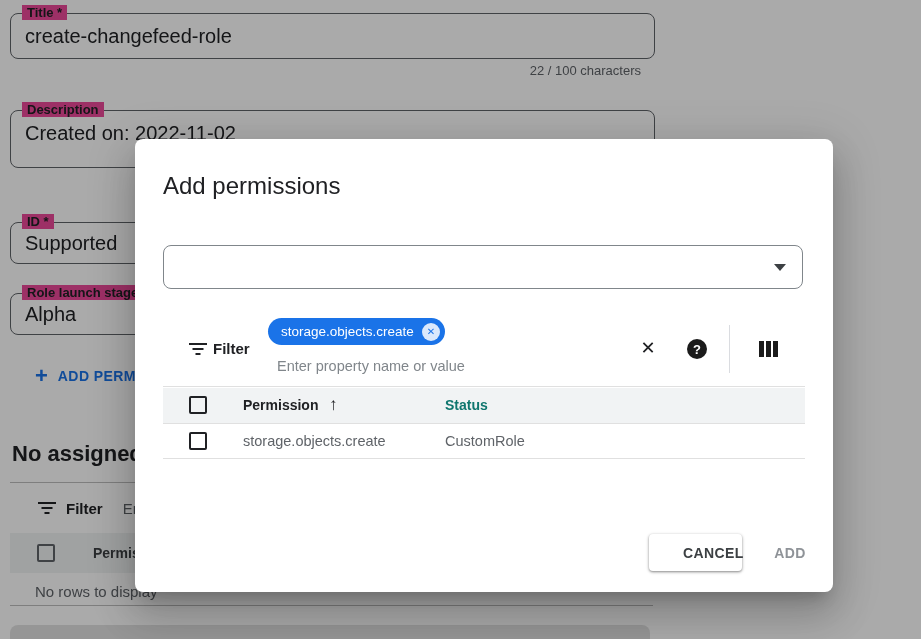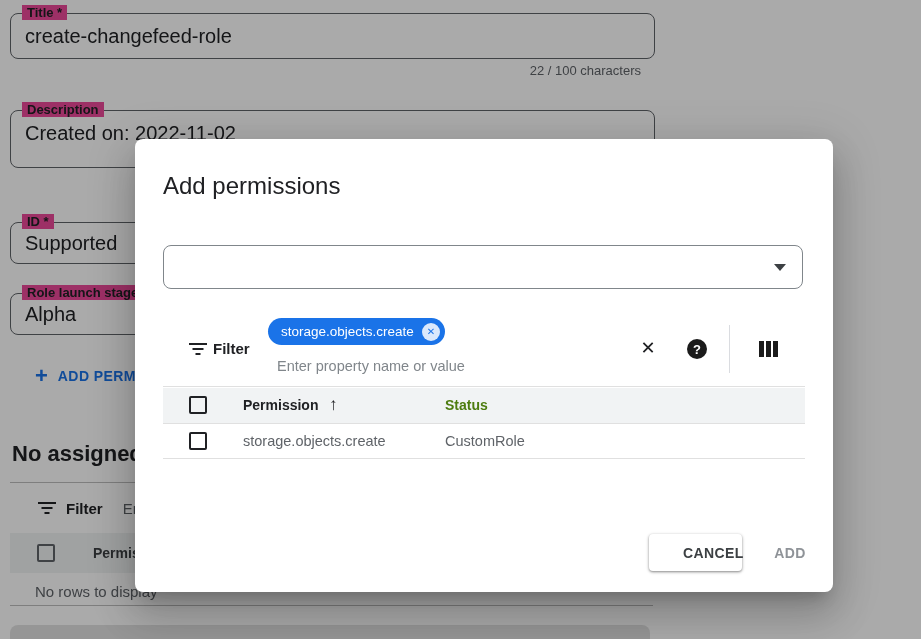--- a/index.html
+++ b/index.html
@@ -77,21 +77,21 @@
     background:#1b1b1b;color:#fff;font-size:13px;font-weight:bold;display:flex;
     align-items:center;justify-content:center;cursor:pointer;}
   .vdiv{position:absolute;left:566px;top:14px;width:1px;height:48px;background:#dadce0;}
   .icon-cols{position:absolute;left:596px;top:30px;width:19px;height:16px;display:flex;gap:2.5px;cursor:pointer;}
   .icon-cols i{flex:1;background:#1b1b1b;display:block;}
   .m-thead{position:absolute;left:28px;top:249px;width:642px;height:36px;background:#f1f3f4;
     border-bottom:1px solid #e0e0e0;box-sizing:border-box;}
   .m-thead .cb{position:absolute;left:26px;top:8px;}
   .m-thead .th1{position:absolute;left:80px;top:9px;font-size:14px;font-weight:bold;color:#202124;}
   .m-thead .sort{position:absolute;left:166px;top:7px;font-size:17px;font-weight:bold;color:#202124;}
-  .m-thead .th2{position:absolute;left:282px;top:9px;font-size:14px;font-weight:bold;color:#4d7c0f;}
+  .m-thead .th2{position:absolute;left:282px;top:9px;font-size:14px;font-weight:bold;color:#0f766e;}
   .m-row{position:absolute;left:28px;top:286px;width:642px;height:34px;border-bottom:1px solid #e0e0e0;box-sizing:border-box;}
   .m-row .cb{position:absolute;left:26px;top:7px;}
   .m-row .td1{position:absolute;left:80px;top:8px;font-size:14.5px;color:#5f6368;white-space:nowrap;}
   .m-row .td2{position:absolute;left:282px;top:8px;font-size:14.5px;color:#5f6368;white-space:nowrap;}
   .btn-cancel{position:absolute;left:514px;top:395px;width:93px;height:37px;background:#fff;
     border:none;border-radius:4px;font-family:inherit;font-size:14px;font-weight:bold;
     letter-spacing:.4px;color:#3c4043;cursor:pointer;
     box-shadow:0 1px 2px rgba(0,0,0,.3),0 1px 3px 1px rgba(0,0,0,.15);padding-left:34px;}
   .btn-add{position:absolute;left:630px;top:395px;width:50px;height:37px;background:transparent;
     border:none;font-family:inherit;font-size:14px;font-weight:bold;letter-spacing:.4px;

